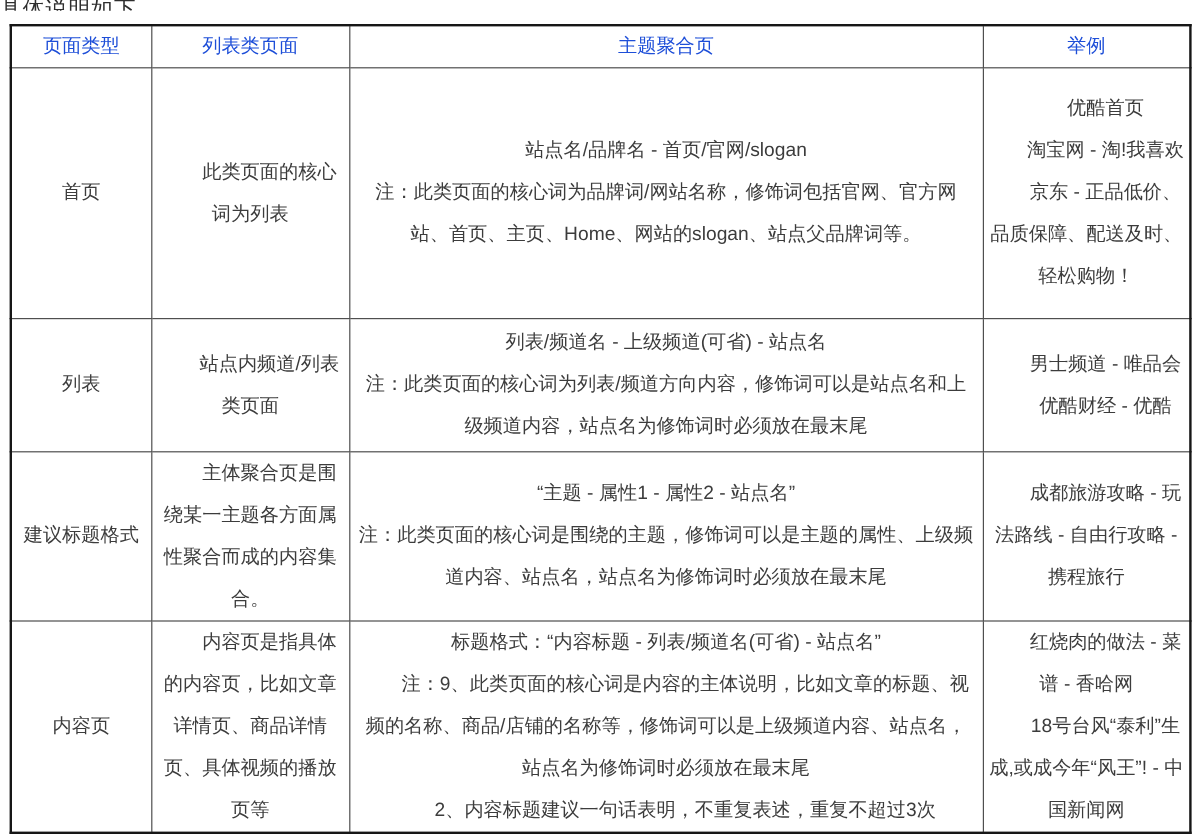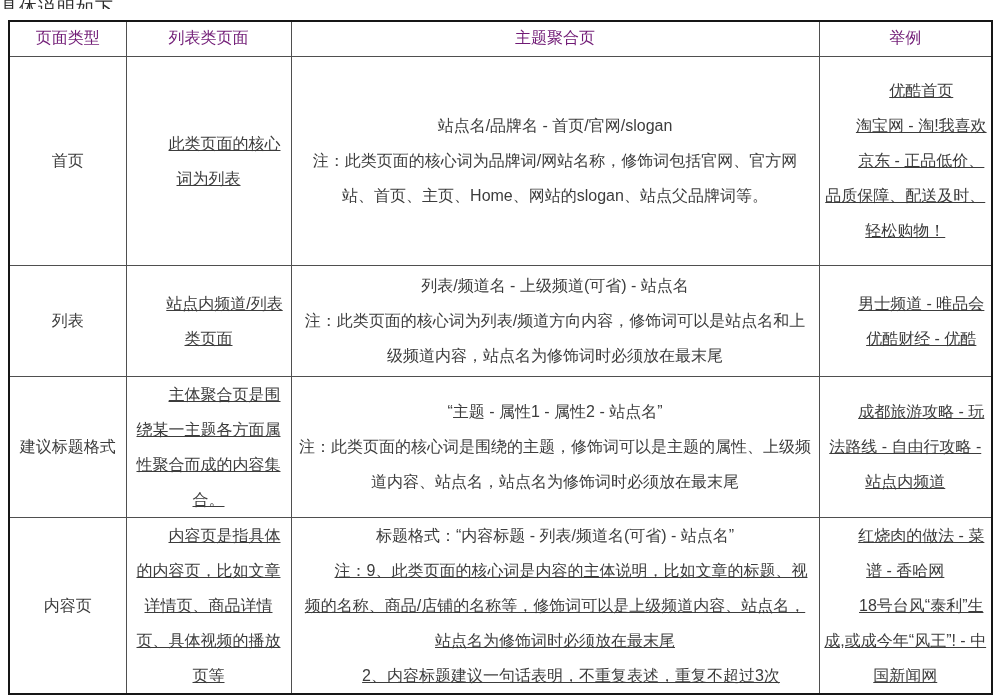--- a/index.html
+++ b/index.html
@@ -37,28 +37,28 @@
   col.c2 { width: 165px; }
   col.c3 { width: 528px; }
   col.c4 { width: 173px; }
   th, td {
     border: 1px solid #4f4f4f;
     vertical-align: middle;
     text-align: center;
     font-weight: normal;
   }
   thead tr { height: 35px; }
-  th { font-size: 16px; color: #701a75; }
+  th { font-size: 16px; color: #1d4ed8; }
   tbody td { line-height: 35px; }
   td.cell-c1 { padding: 16px 8px; }
   td.cell-c2 { padding: 0 5px; }
   td.cell-c3 { padding: 0 6px; }
   td.cell-c4 { padding: 0 4px; }
   .para { margin: 0; text-align: center; }
-  .indent { text-indent: 2em; text-decoration: underline; }
+  .indent { text-indent: 2em; }
   tr.row-home    { height: 209px; }
   tr.row-list    { height: 111px; }
   tr.row-topic   { height: 139px; }
   tr.row-content { height: 177px; }
 </style>
 </head>
 <body>
 
 <div class="top-note-clip">
   <span>具体说明如下</span>
@@ -112,21 +112,21 @@
     <tr class="row-topic">
       <td class="cell-c1">建议标题格式</td>
       <td class="cell-c2">
         <p class="para indent">主体聚合页是围绕某一主题各方面属性聚合而成的内容集合。</p>
       </td>
       <td class="cell-c3">
         <p class="para">“主题 - 属性1 - 属性2 - 站点名”</p>
         <p class="para">注：此类页面的核心词是围绕的主题，修饰词可以是主题的属性、上级频道内容、站点名，站点名为修饰词时必须放在最末尾</p>
       </td>
       <td class="cell-c4">
-        <p class="para indent">成都旅游攻略 - 玩法路线 - 自由行攻略 - 站点内频道</p>
+        <p class="para indent">成都旅游攻略 - 玩法路线 - 自由行攻略 - 携程旅行</p>
       </td>
     </tr>
     <tr class="row-content">
       <td class="cell-c1">内容页</td>
       <td class="cell-c2">
         <p class="para indent">内容页是指具体的内容页，比如文章详情页、商品详情页、具体视频的播放页等</p>
       </td>
       <td class="cell-c3">
         <p class="para">标题格式：“内容标题 - 列表/频道名(可省) - 站点名”</p>
         <p class="para indent">注：9、此类页面的核心词是内容的主体说明，比如文章的标题、视频的名称、商品/店铺的名称等，修饰词可以是上级频道内容、站点名，站点名为修饰词时必须放在最末尾</p>

